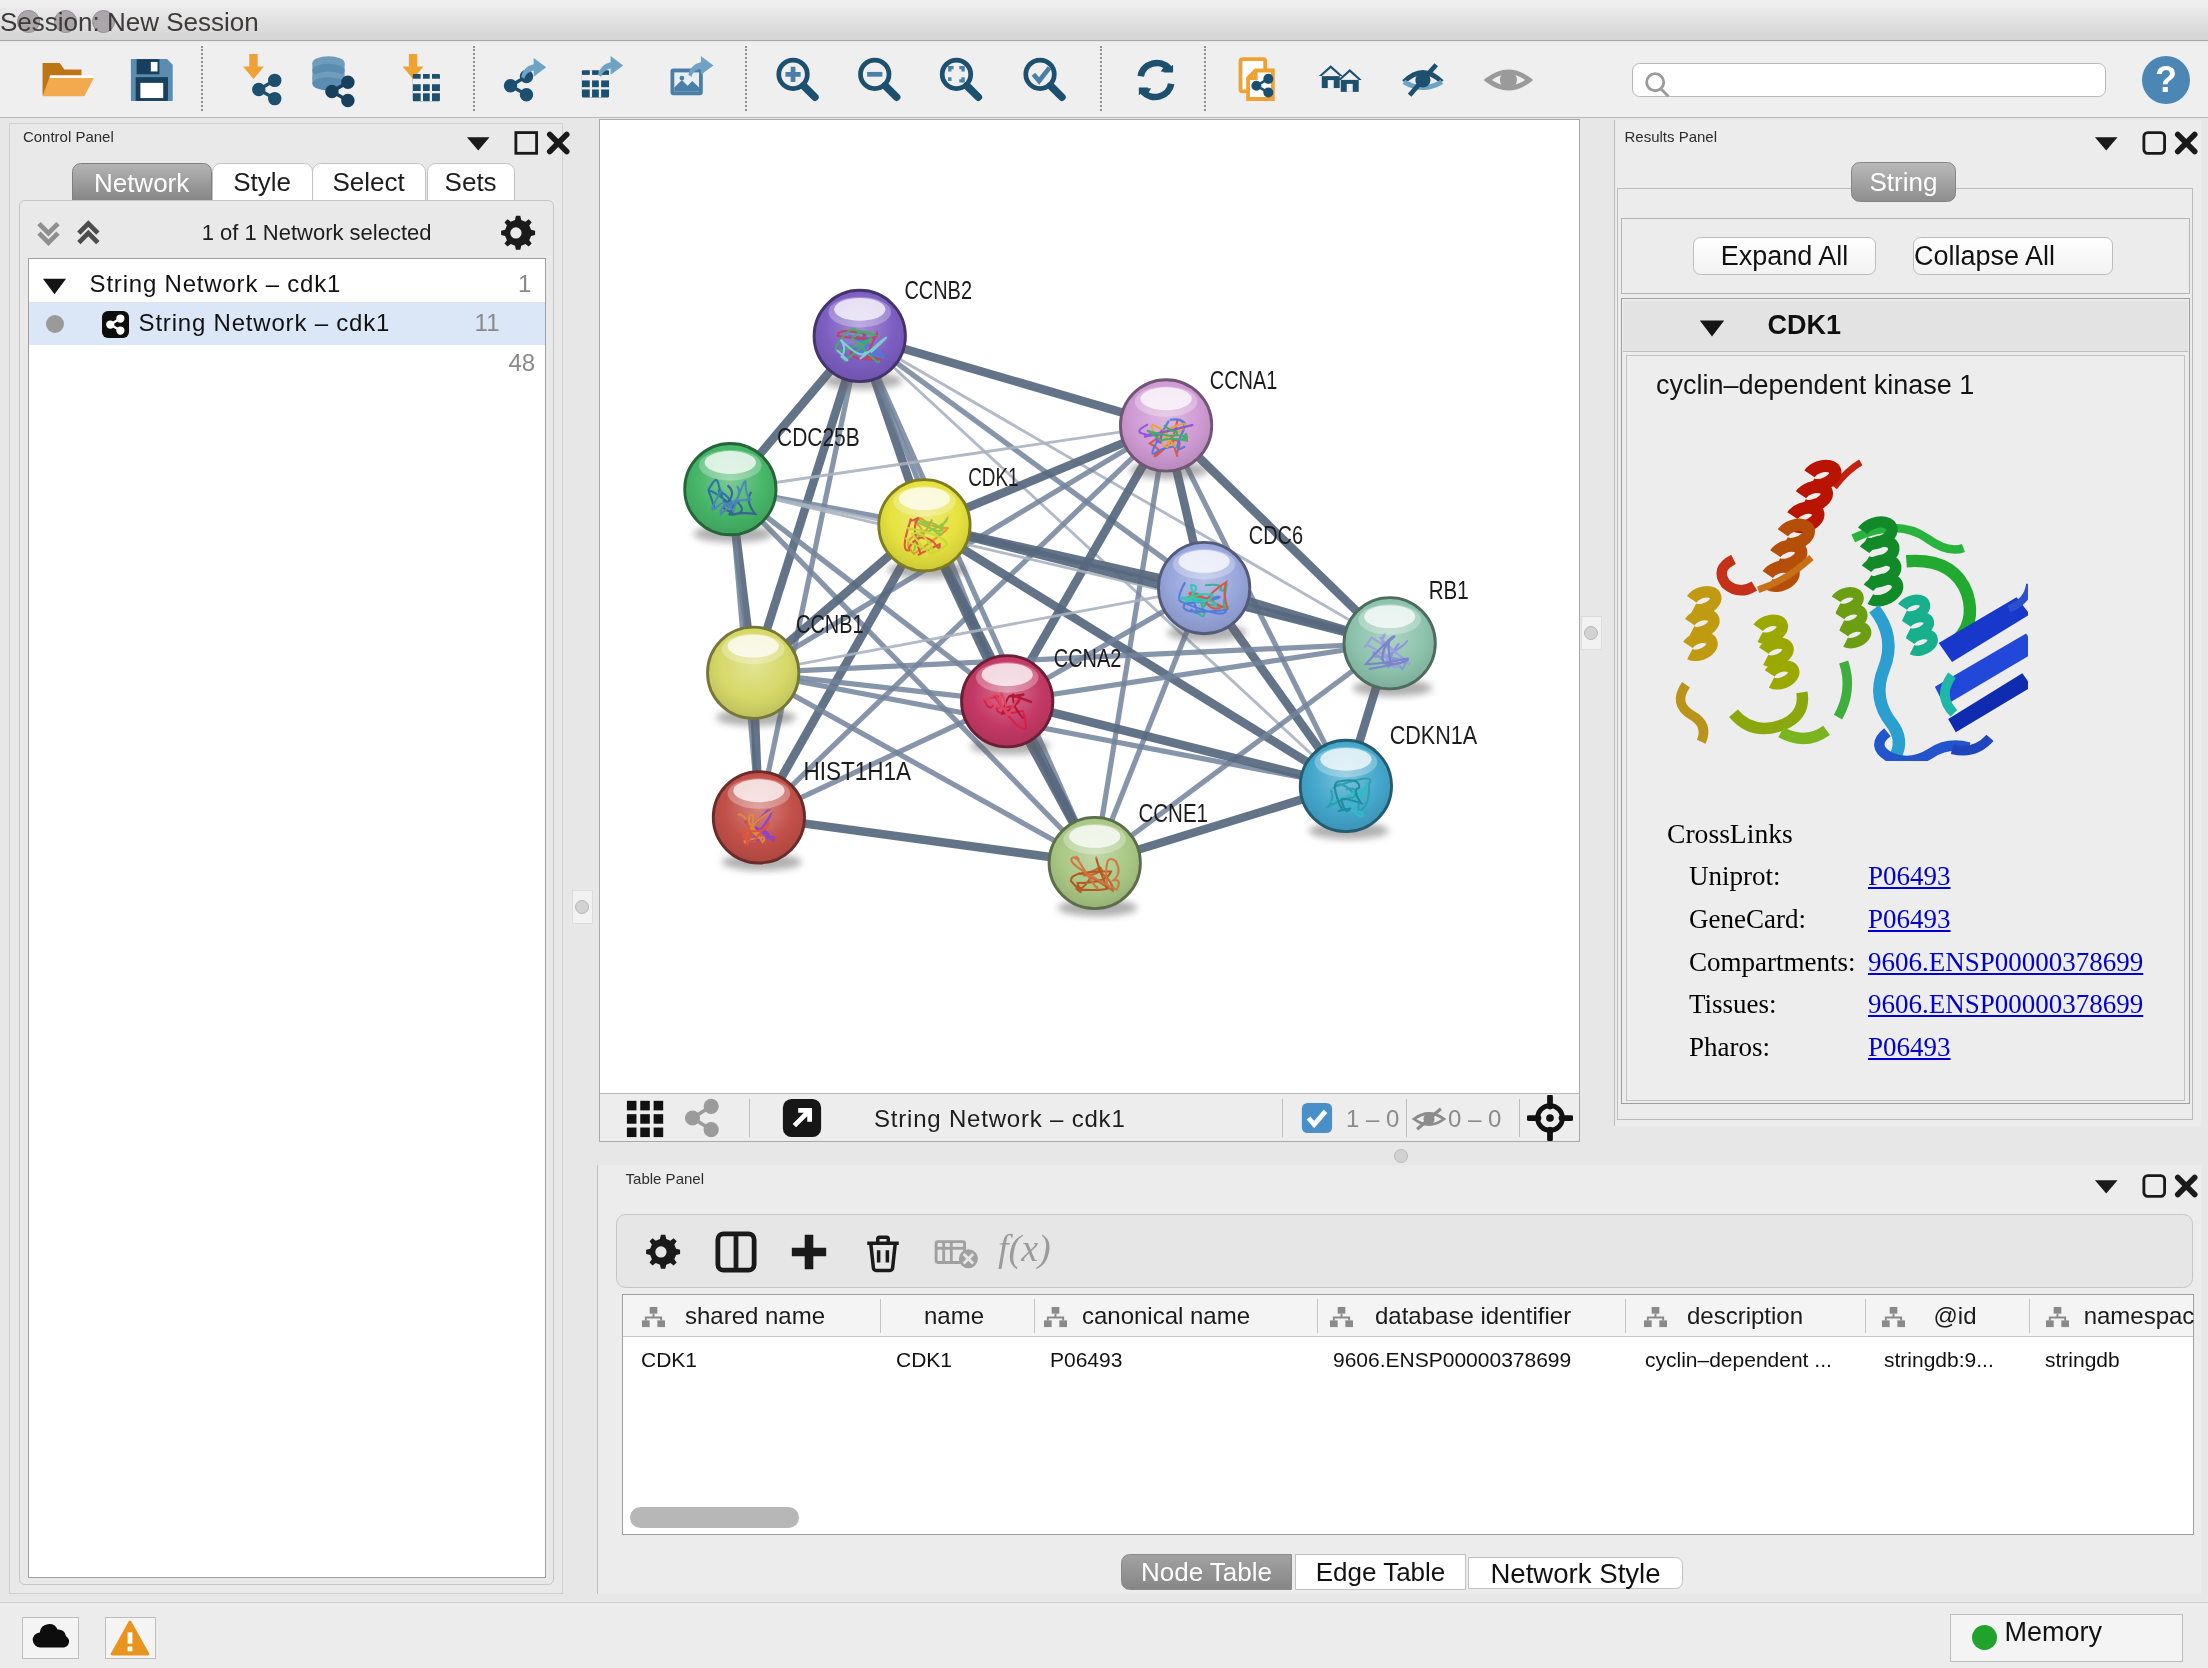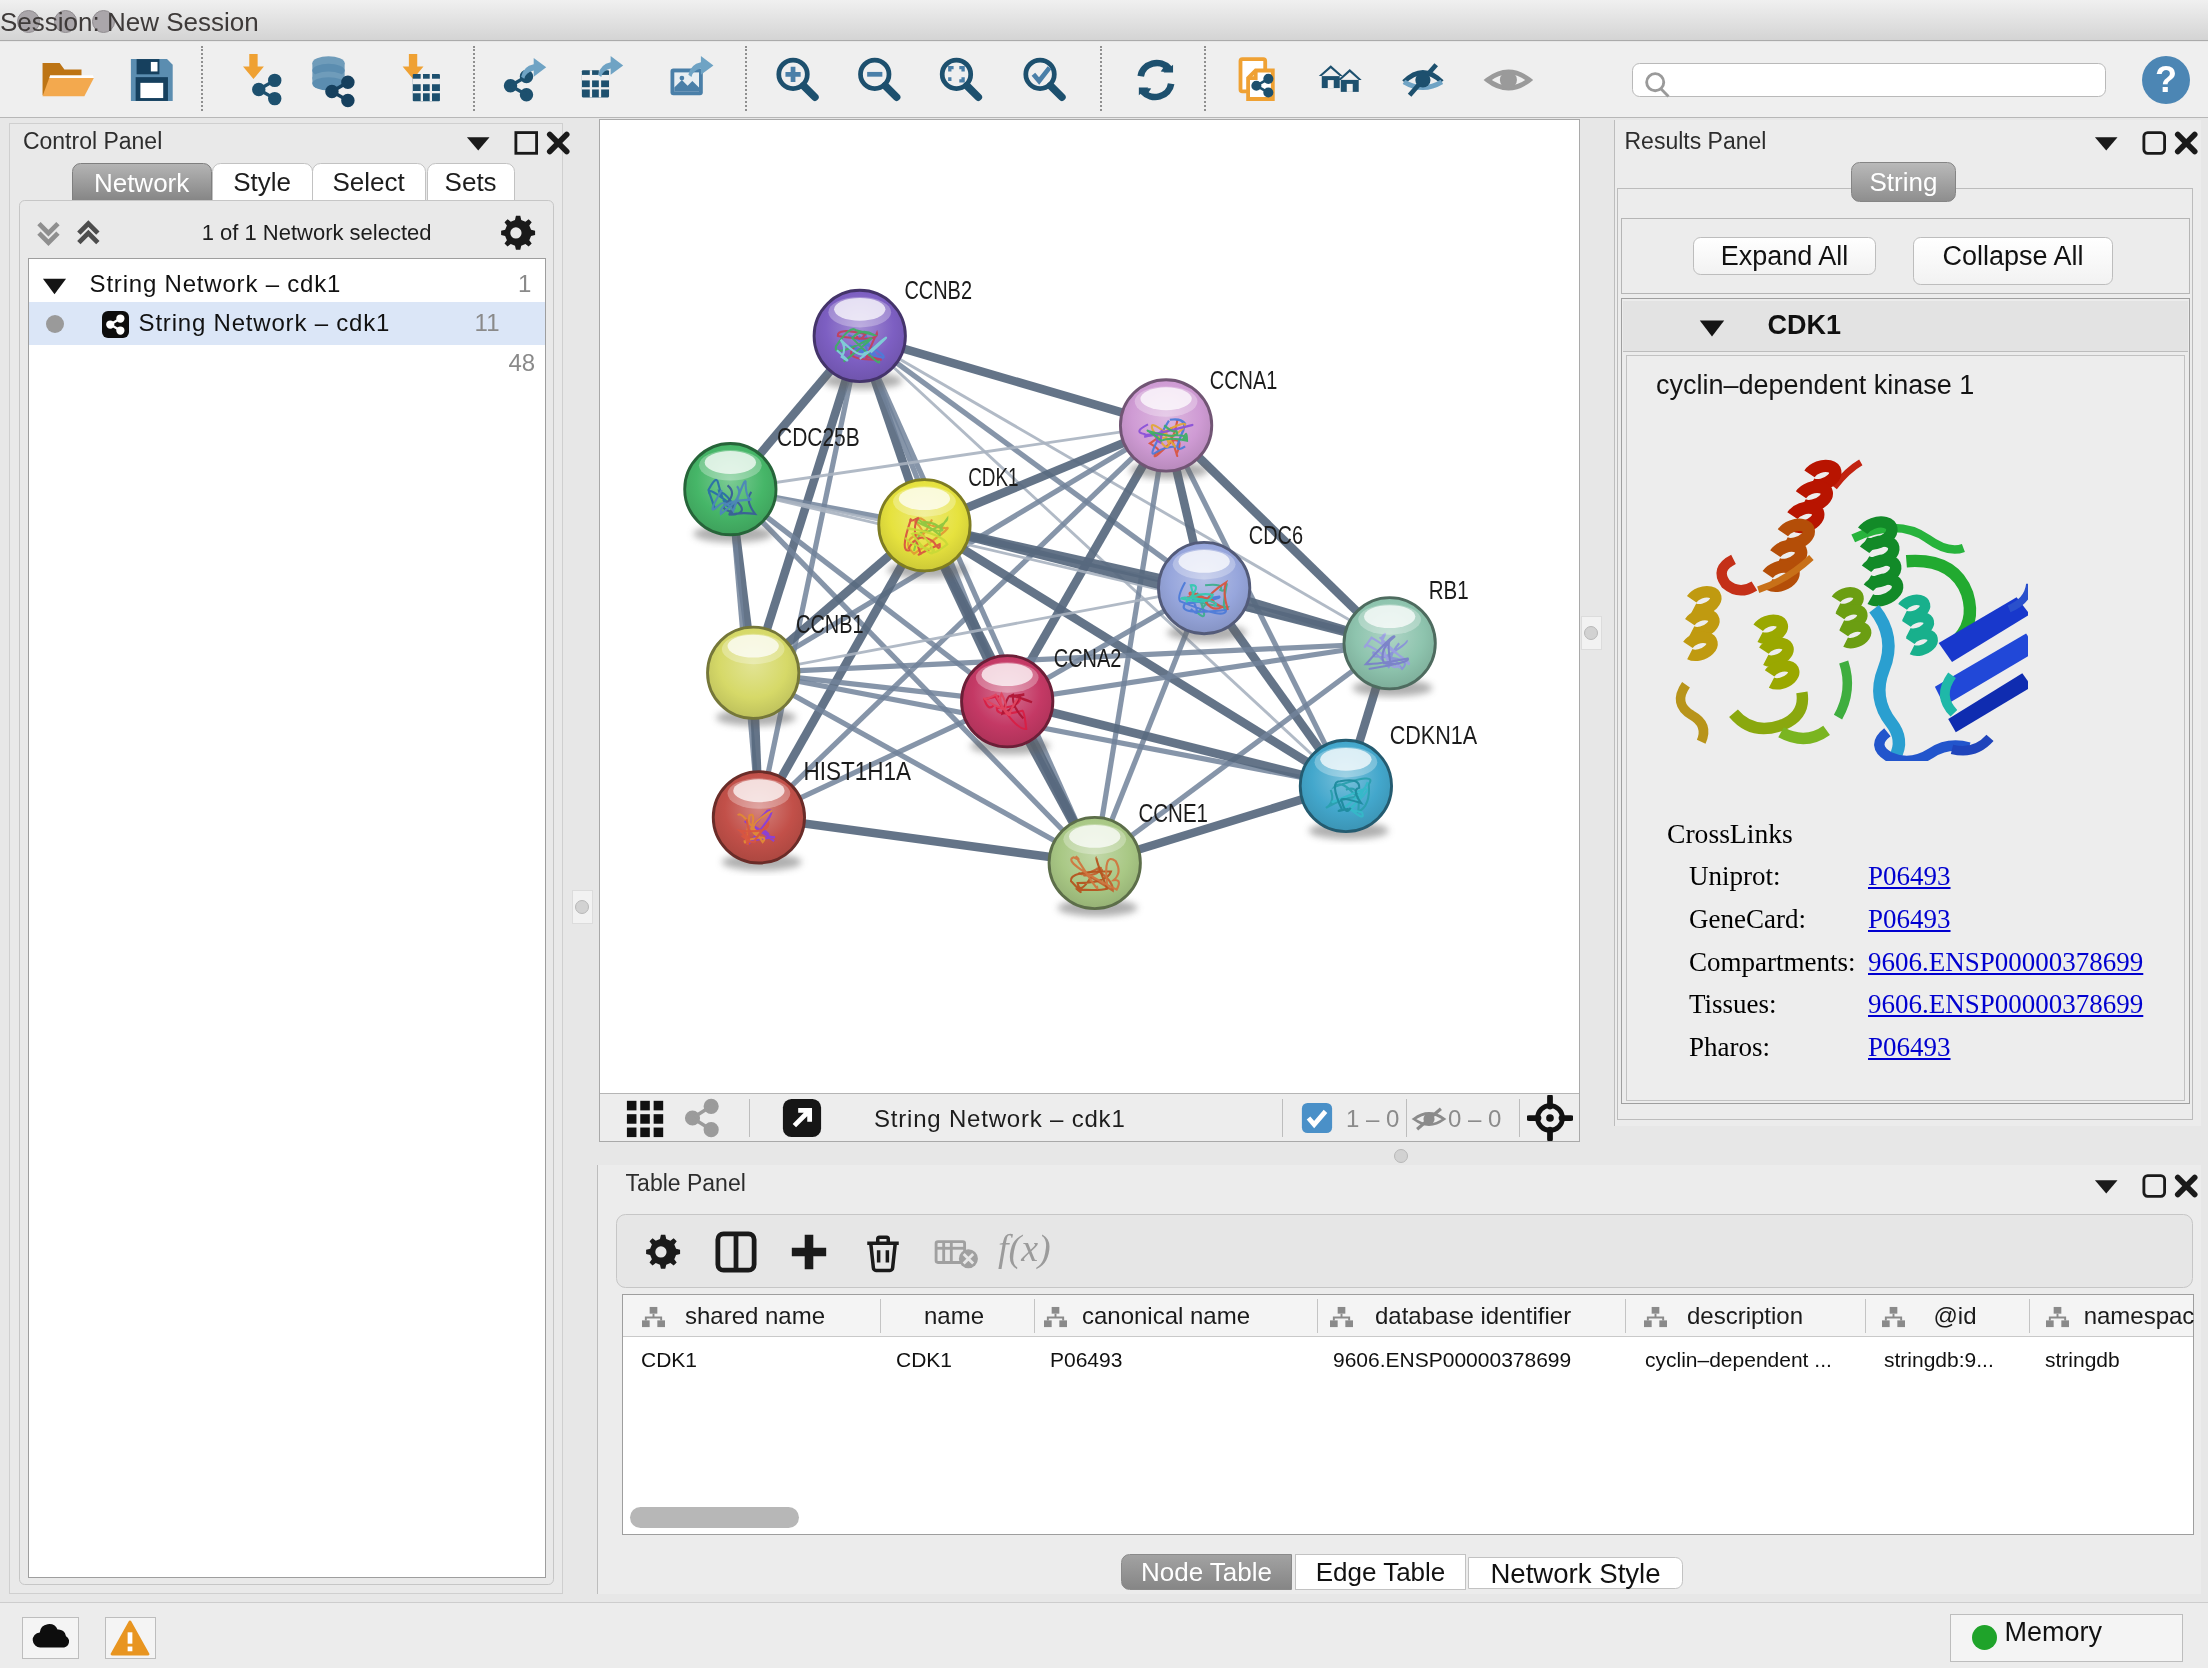--- a/index.html
+++ b/index.html
@@ -20,21 +20,21 @@
     background:#efefef; border-bottom:1px solid #b7b7b7; }
   .tsep { position:absolute; top:3.8px; height:65px; width:0;
     border-left:2.9px dotted #8f8f8f; }
   #searchbox { position:absolute; left:1632px; top:21px; width:474px; height:34px;
     background:#fff; border:1.9px solid #b9b9b9; border-radius:7.6px; }
   #helpbtn { position:absolute; left:2142px; top:14.3px; width:48px; height:48px;
     border-radius:50%; background:#4c86b4; color:#fff; font-size:36px; font-weight:bold;
     text-align:center; line-height:48px; }
 
   
-  .ptitle { font-size:23px; color:#2d2d2d; }
+  .ptitle { font-size:15px; color:#2d2d2d; }
 
   
   #cpanel { position:absolute; left:8.6px; top:123px; width:554px; height:1471px;
     background:#e9e9e9; border:1px solid #cfcfcf; }
   .tab { position:absolute; top:39px; height:38px; font-size:26px; text-align:center;
     background:#fff; border:1px solid #c2c2c2; border-radius:8.6px 8.6px 0 0; color:#1d1d1d; }
   .tabsel { background:linear-gradient(#b4b4b4,#868686); color:#fff; border-color:#7f7f7f; }
 
   
   #netpanel { position:absolute; left:599px; top:119px; width:981px; height:1023px;
@@ -644,21 +644,21 @@
     <rect x="62" y="7" width="22" height="22" rx="4" fill="none" stroke="#1a1a1a" stroke-width="3"></rect>
     <path d="M98 9 L116 27 M116 9 L98 27" stroke="#1a1a1a" stroke-width="6" stroke-linecap="round"></path>
   </svg>
 
   <div style="position:absolute;left:236px;top:42px;width:105px;height:40px;background:linear-gradient(#b9b9b9,#8e8e8e);border:1px solid #858585;border-radius:8.6px;color:#fff;font-size:26px;text-align:center;line-height:38px;z-index:3;">String</div>
 
   <div style="position:absolute;left:1.9px;top:68px;width:576px;height:932px;background:#ececec;border:1px solid #bcbcbc;"></div>
 
   <div style="position:absolute;left:5.7px;top:98px;width:569px;height:76px;background:#ececec;border:1px solid #b5b5b5;"></div>
   <div style="position:absolute;left:78px;top:117px;width:183px;height:38px;background:linear-gradient(#ffffff,#f2f2f2);border:1px solid #bdbdbd;border-radius:7.6px;font-size:27px;color:#111;text-align:center;line-height:36px;">Expand All</div>
-  <div style="position:absolute;left:298px;top:117px;width:200px;height:48px;background:linear-gradient(#ffffff,#f2f2f2);border:1px solid #bdbdbd;border-radius:7.6px;font-size:27px;color:#111;text-align:center;line-height:36px;">Collapse All</div>
+  <div style="position:absolute;left:298px;top:117px;width:200px;height:38px;background:linear-gradient(#ffffff,#f2f2f2);border:1px solid #bdbdbd;border-radius:7.6px;font-size:27px;color:#111;text-align:left;line-height:36px;">Collapse All</div>
 
   <div style="position:absolute;left:5.7px;top:178px;width:569px;height:806px;background:#ececec;border:1px solid #9f9f9f;"></div>
   <div style="position:absolute;left:7.6px;top:181px;width:565px;height:51px;background:#e3e3e3;border-bottom:1px solid #bdbdbd;">
     <svg width="30" height="30" style="position:absolute;left:74px;top:12.4px;" viewBox="0 0 32 32">
         <path d="M3 8 L29 8 L16 25 Z" fill="#141414"></path>
       </svg>
     <span style="position:absolute;left:145px;top:8.6px;font-size:27px;font-weight:bold;color:#101010;">CDK1</span>
   </div>
   <div style="position:absolute;left:10.5px;top:235px;width:559px;height:746px;background:#ededed;border:1px solid #c2c2c2;"></div>
   <div style="position:absolute;left:41px;top:250px;font-size:27px;color:#141414;">cyclin–dependent kinase 1</div>

